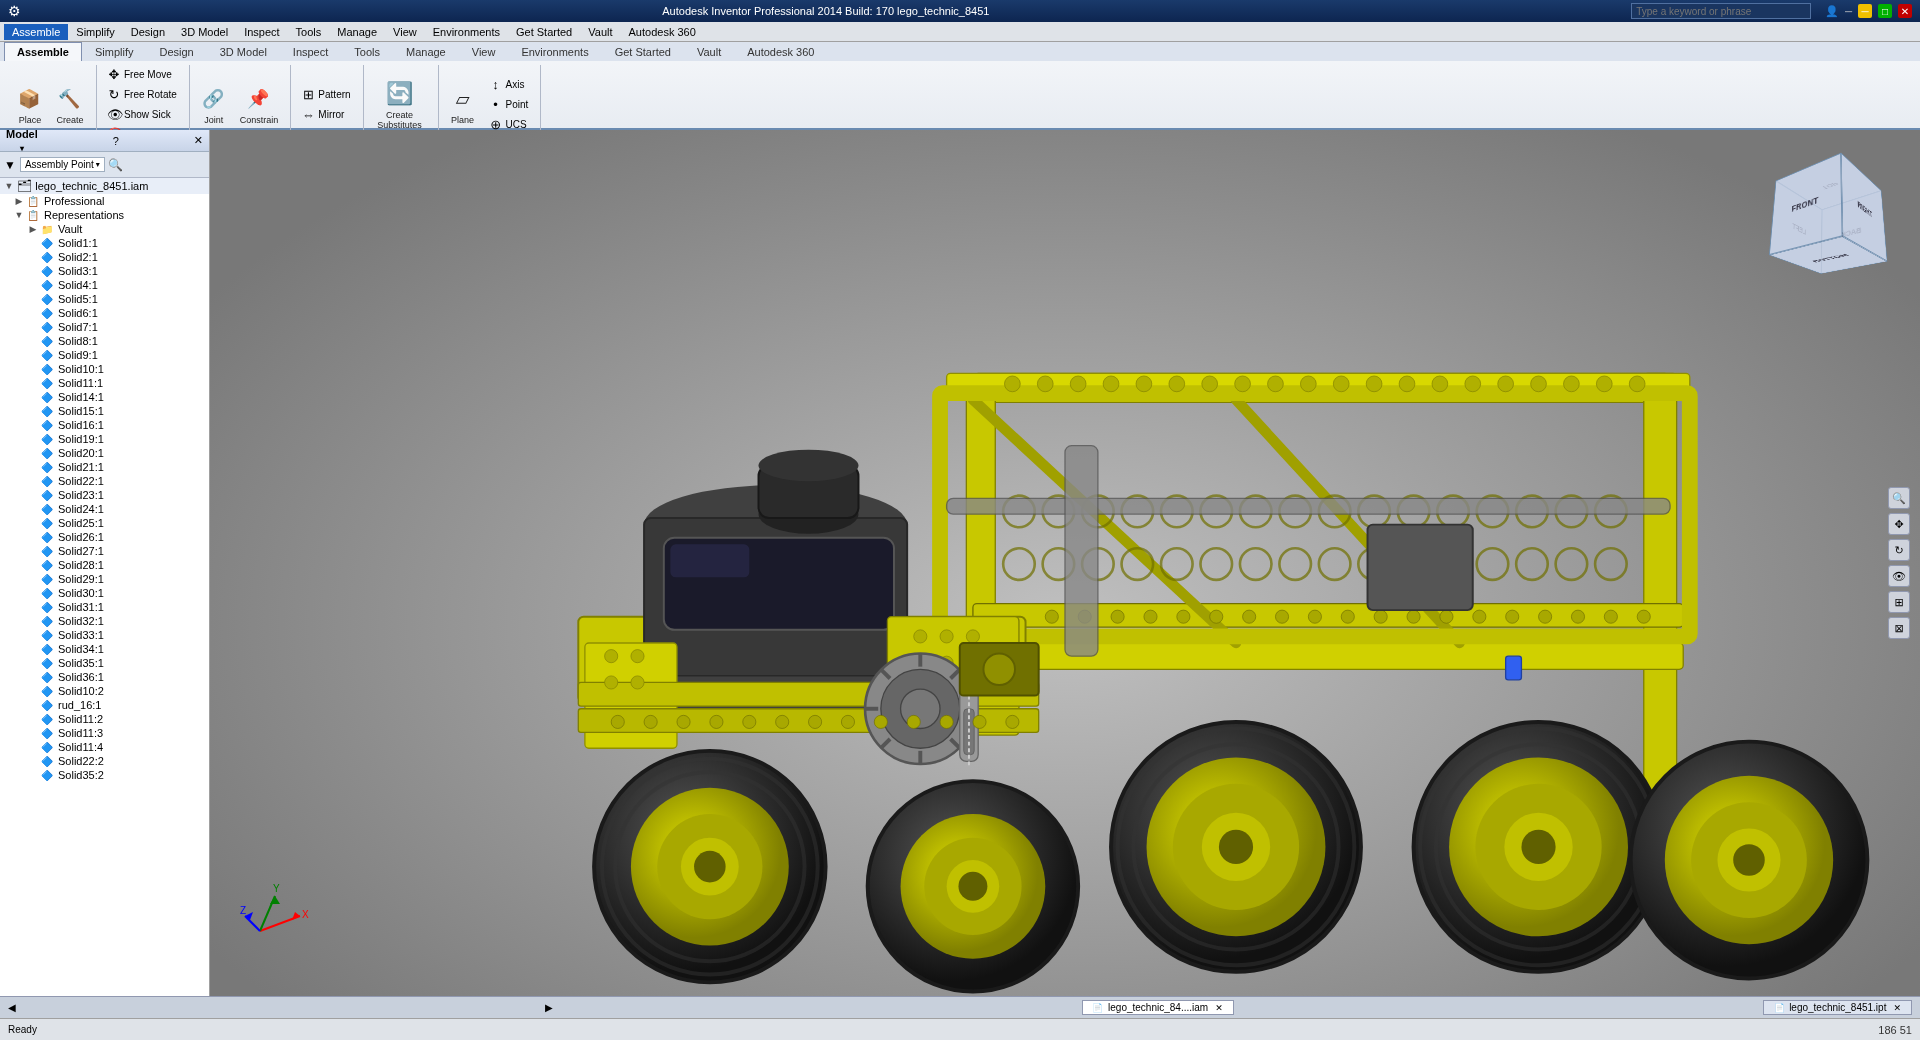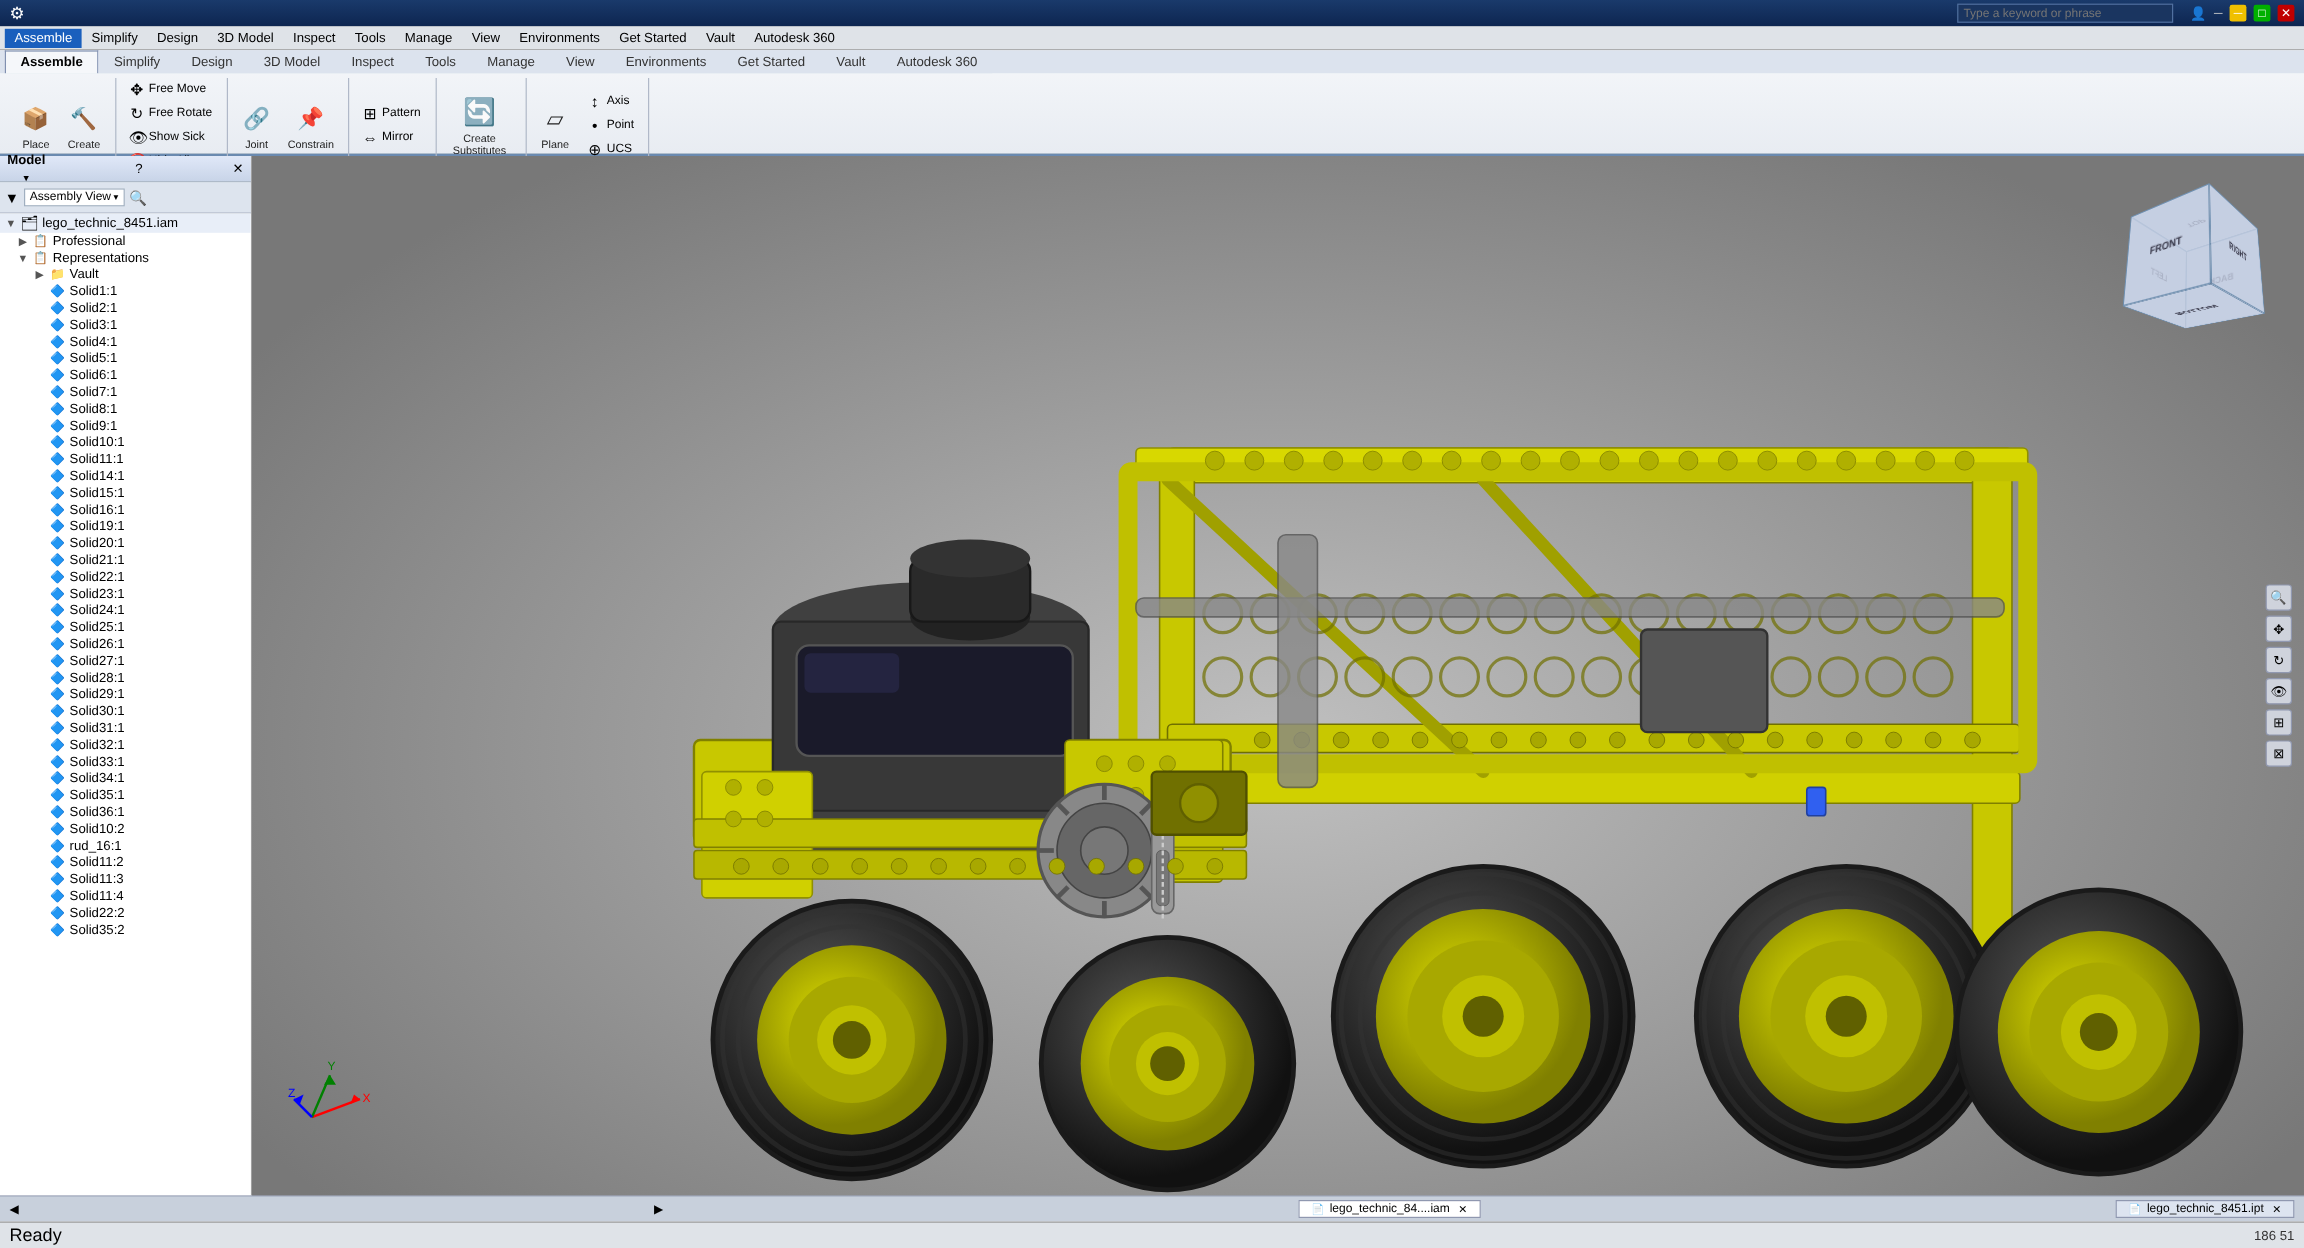--- a/index.html
+++ b/index.html
@@ -313,20 +313,21 @@
       top: 0; left: 0; right: 0; bottom: 0;
     }
   </style>
 </head>
 <body>
 
 <div id="titlebar">
   <div id="titlebar-left">
     <span style="font-size:14px;">⚙</span>
   </div>
+  <div id="titlebar-center">Autodesk Inventor Professional 2014 Build: 170   lego_technic_8451</div>
   <div id="titlebar-right">
     <input type="text" id="search-field" style="width: 180px; height: 16px; font-size: 10px; color: rgb(170, 170, 170); background: rgb(26, 53, 96); border: 1px solid rgb(80, 112, 160); padding: 0px 4px;" placeholder="Type a keyword or phrase">
     <span style="color:#ccc;font-size:11px;margin-left:8px;">👤</span>
     <span style="color:#ccc;font-size:10px;">─</span>
     <span class="title-btn title-btn-min">─</span>
     <span class="title-btn title-btn-max">□</span>
     <span class="title-btn title-btn-close">✕</span>
   </div>
 </div>
 
@@ -473,21 +474,21 @@
       <div id="panel-header-left">
         <span>Model</span>
         <span style="font-size:8px;">▾</span>
       </div>
       <span style="font-size:11px;cursor:pointer;">?</span>
       <span style="font-size:11px;cursor:pointer;">✕</span>
     </div>
     <div id="view-bar">
       <span style="font-size:12px;cursor:pointer;">▼</span>
       <div class="view-dropdown">
-        <span>Assembly View</span>
+        <span>Assembly Point</span>
         <span style="font-size:8px;">▾</span>
       </div>
       <span style="font-size:12px;cursor:pointer;">🔍</span>
     </div>
     <div id="tree-area">
 
       <div class="tree-item" style="background:#e8eef8;">
         <span class="tree-expand">▼</span>
         <span style="font-size:12px;">🗂</span>
         <span>lego_technic_8451.iam</span>
@@ -1019,15 +1020,15 @@
     <span style="font-size:9px;margin-left:3px;">✕</span>
   </div>
   <div class="status-tab">
     <span style="font-size:9px;">📄</span>
     <span>lego_technic_8451.ipt</span>
     <span style="font-size:9px;margin-left:3px;">✕</span>
   </div>
 </div>
 
 <div id="statusbar" style="height:22px; background:#dfe3e8; border-top:1px solid #a0a0a0; display:flex; align-items:center; padding:0 8px; justify-content:space-between;">
-  <span style="font-size:15px;">Ready</span>
+  <span style="font-size:10px;">Ready</span>
   <span style="font-size:11px; color:#333;">186    51</span>
 </div>
 
 </body></html>

